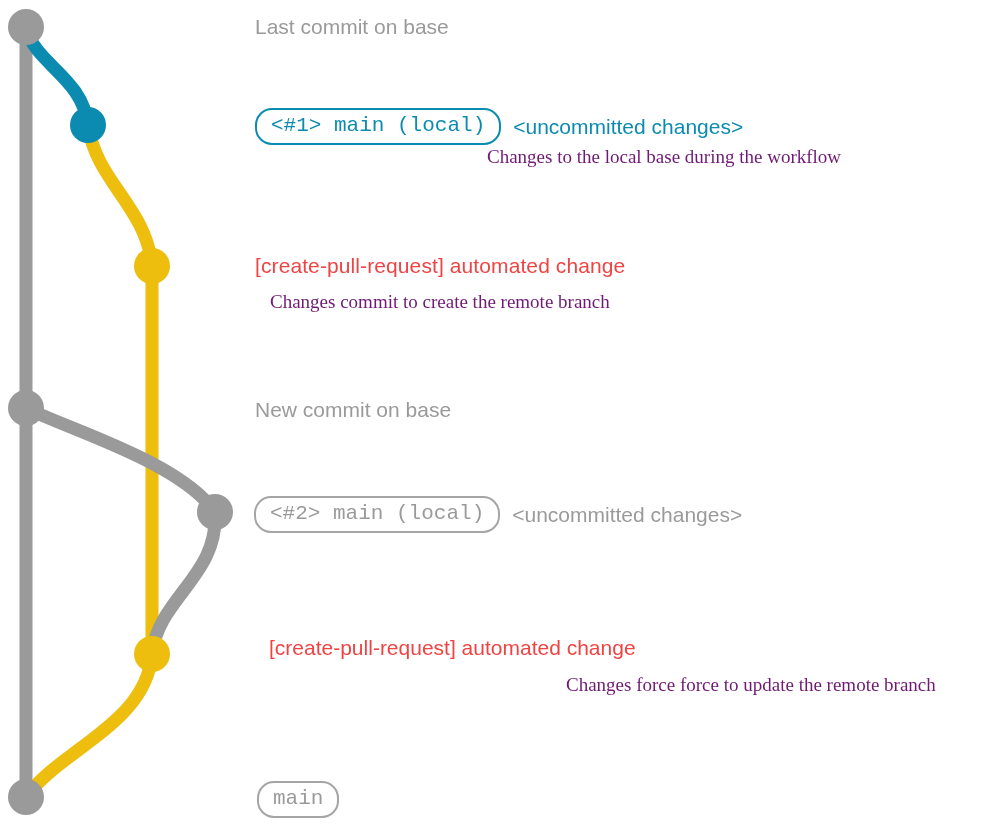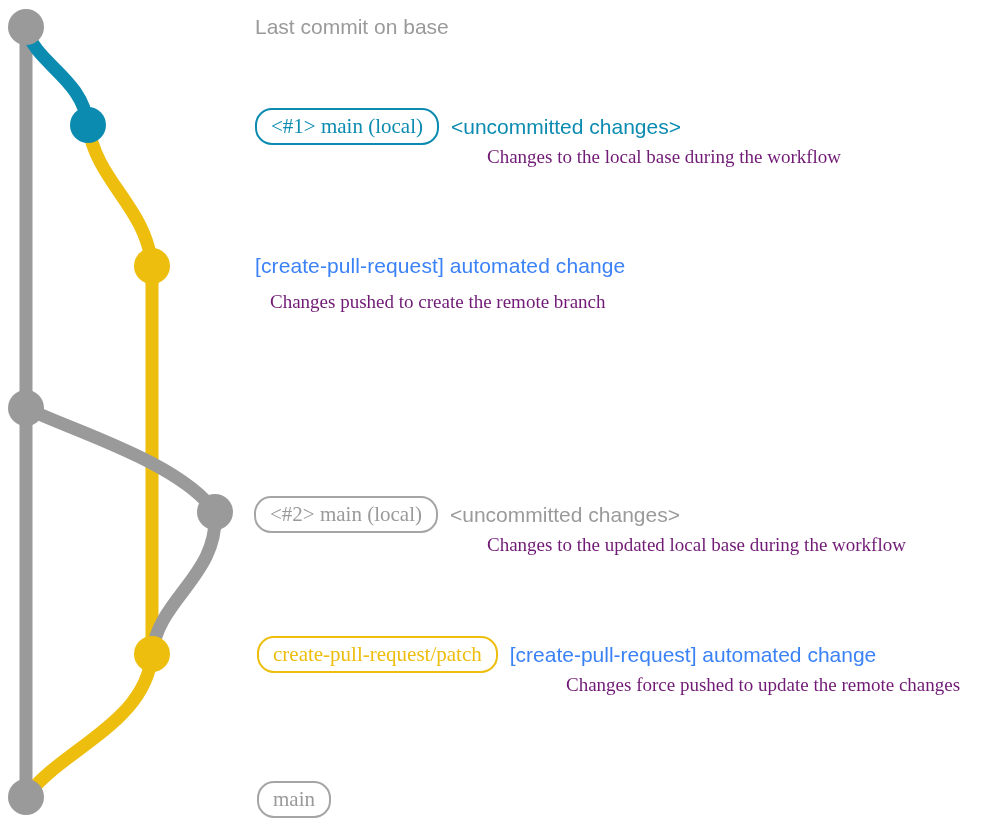--- a/index.html
+++ b/index.html
@@ -36,36 +36,36 @@
   .plain-label {
     font-family: "Liberation Sans", sans-serif;
     font-size: 21px;
     letter-spacing: 0.1px;
   }
   .badge {
     display: inline-block;
     border: 2px solid #f9a8d4;
     border-radius: 17px;
     padding: 5px 14px 6px 14px;
-    font-family: Liberation Serif, serif;
+    font-family: Liberation Mono, monospace;
     font-size: 21px;
     line-height: 1.05;
     background: #ffffff;
   }
   .badge-blue { border-color: #0c8bb0; color: #0c8bb0; }
   .badge-gray { border-color: #a5a5a5; color: #9a9a9a; }
   .badge-yellow { border-color: #edbe0e; color: #edbe0e; }
   .msg {
     font-family: Liberation Sans, sans-serif;
     font-size: 21px;
     margin-left: 12px;
   }
   .msg-blue { color: #0c8bb0; }
   .msg-gray { color: #9a9a9a; }
-  .msg-yellow { color: #3b82f6; }
+  .msg-yellow { color: #ef4444; }
   .sub {
     position: absolute;
     font-family: "Liberation Serif", serif;
     font-size: 19px;
     color: #701a75;
     white-space: nowrap;
   }
   .head-label {
     position: absolute;
     font-family: "Liberation Sans", sans-serif;
@@ -113,32 +113,31 @@
 
   <div class="row" style="left:255px; top:108px;">
     <span class="badge badge-blue">&lt;#1&gt; main (local)</span>
     <span class="msg msg-blue">&lt;uncommitted changes&gt;</span>
   </div>
   <div class="sub" style="left:487px; top:146px;">Changes to the local base during the workflow</div>
 
   <div class="row" style="left:255px; top:254px;">
     <span class="plain-label msg-yellow" style="margin-left:0;">[create-pull-request] automated change</span>
   </div>
-  <div class="sub" style="left:270px; top:291px;">Changes pushed to create the remote branch</div>
+  <div class="sub" style="left:270px; top:291px;">Changes commit to create the remote branch</div>
 
+  <div class="head-label" style="left:255px; top:398px;">New commit on base</div>
 
   <div class="row" style="left:254px; top:496px;">
     <span class="badge badge-gray">&lt;#2&gt; main (local)</span>
     <span class="msg msg-gray">&lt;uncommitted changes&gt;</span>
   </div>
-  <div class="sub" style="left:487px; top:534px;">Changes to the updated local base during the workflow</div>
 
   <div class="row" style="left:257px; top:636px;">
-    <span class="badge badge-yellow">create-pull-request/patch</span>
     <span class="msg msg-yellow">[create-pull-request] automated change</span>
   </div>
-  <div class="sub" style="left:566px; top:674px;">Changes force pushed to update the remote changes</div>
+  <div class="sub" style="left:566px; top:674px;">Changes force force to update the remote branch</div>
 
   <div class="row" style="left:257px; top:781px;flex-direction:column;">
     <span class="badge badge-gray">main</span>
   </div>
 
 </div>
 
 </body></html>

